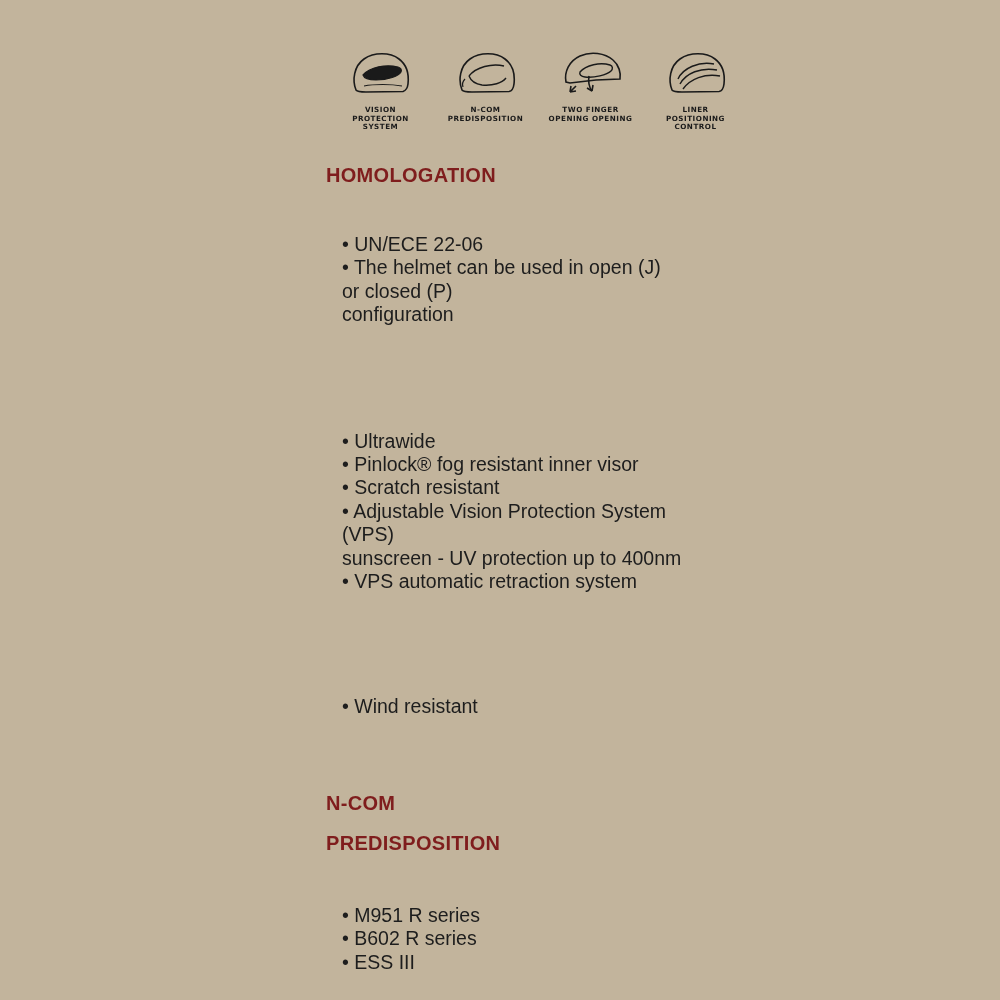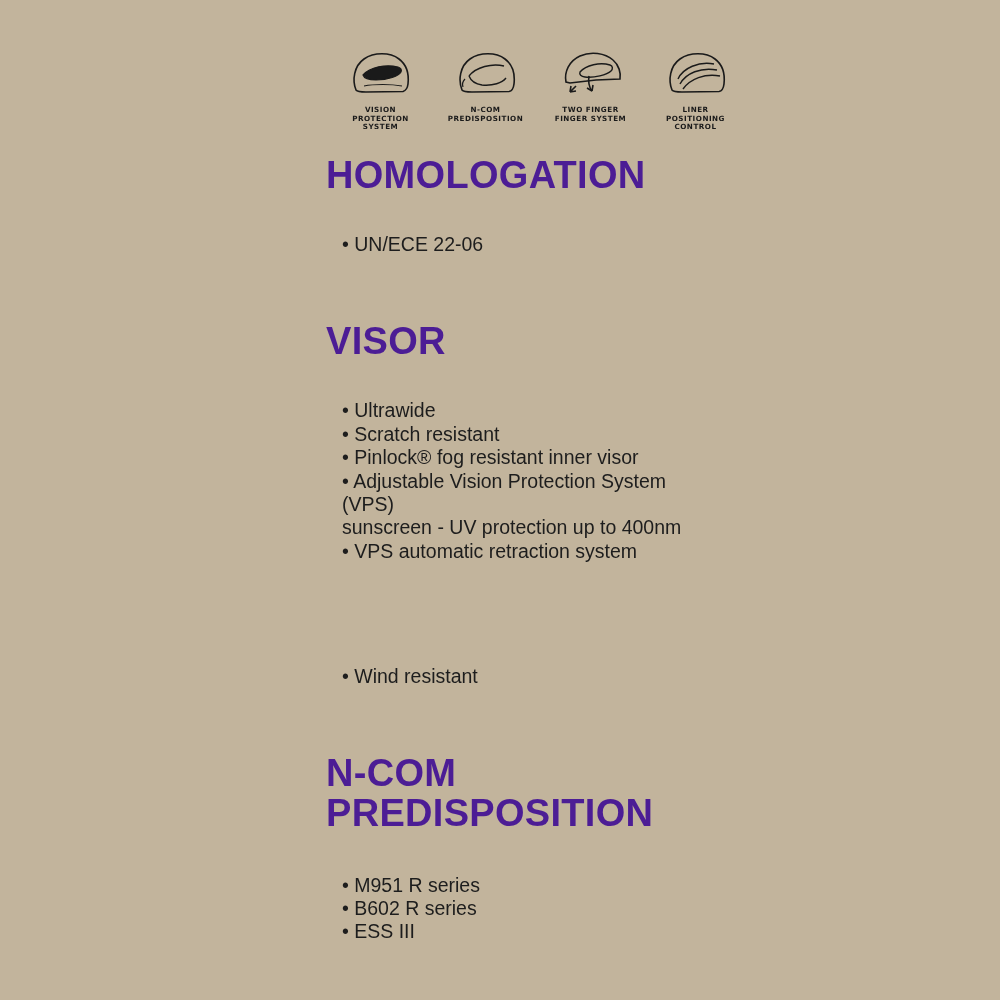--- a/index.html
+++ b/index.html
@@ -58,25 +58,25 @@
   
   .content {
     position: absolute;
     left: 326px;
     top: 155px;
     width: 640px;
   }
   h2.section-title {
     font-family: "Liberation Sans", sans-serif;
     font-weight: bold;
-    font-size: 38px;
+    font-size: 20px;
     letter-spacing: 0.3px;
     line-height: 40px;
     margin: 0;
-    color: #4c1d95;
+    color: #7f1d1d;
   }
   .section {
     margin-bottom: 0;
   }
   .bullets {
     margin: 16px;
     padding: 0;
     list-style: none;
   }
   .bullets li {
@@ -124,21 +124,21 @@
 
     <div class="icon-item">
       <svg class="icon-glyph" viewBox="0 0 70 58">
         <path d="M10 36 C8 26 13 15 24 10 C35 5 49 7 57 14 C63 19 65 27 64 33 L40 34 L14 37 Z" fill="none" stroke="#1a1a1a" stroke-width="1.6"></path>
         <path d="M24 26 C30 19 44 16 54 19 C57 20 57 23 55 25 C51 29 38 32 29 31 C25 30.5 23 28.5 24 26 Z" fill="none" stroke="#1a1a1a" stroke-width="1.4"></path>
         <path d="M33 30 C32 36 33 41 36 45" fill="none" stroke="#1a1a1a" stroke-width="1.6"></path>
         <path d="M36 45 L31 42 M36 45 L37 39" fill="none" stroke="#1a1a1a" stroke-width="1.6"></path>
         <path d="M20 40 L14 46 M14 46 L20 45 M14 46 L15 40" fill="none" stroke="#1a1a1a" stroke-width="1.6"></path>
       </svg>
       <div class="icon-caption">TWO FINGER
-FINGER SYSTEM</div>
+OPENING OPENING</div>
     </div>
 
     <div class="icon-item">
       <svg class="icon-glyph" viewBox="0 0 70 58">
         <path d="M11 44 C7 34 9 20 19 13 C29 6 45 6 54 13 C62 19 64 29 63 38 C62.5 42 61 45 58 45.5 L21 46 C16 46 12.5 46 11 44 Z" fill="none" stroke="#1a1a1a" stroke-width="1.6"></path>
         <path d="M17 33 C22 22 38 15 53 18" fill="none" stroke="#1a1a1a" stroke-width="1.4"></path>
         <path d="M19 38 C25 27 40 21 56 24" fill="none" stroke="#1a1a1a" stroke-width="1.4"></path>
         <path d="M22 43 C29 33 44 27 59 30" fill="none" stroke="#1a1a1a" stroke-width="1.4"></path>
       </svg>
       <div class="icon-caption">LINER
@@ -148,31 +148,33 @@
 
   </div>
 
   <div class="content">
 
     <div class="section">
       <h2 class="section-title">HOMOLOGATION</h2>
       <div class="sp-h1"></div>
       <ul class="bullets">
         <li>• UN/ECE 22-06</li>
+        <li>• The helmet can be used in open (J)
+or closed (P)
+configuration</li>
       </ul>
     </div>
     <div class="sp-after-1"></div>
 
     <div class="section">
-      <h2 class="section-title">VISOR</h2>
       <div class="sp-h1"></div>
       <ul class="bullets">
         <li>• Ultrawide</li>
+        <li>• Pinlock® fog resistant inner visor</li>
         <li>• Scratch resistant</li>
-        <li>• Pinlock® fog resistant inner visor</li>
         <li>• Adjustable Vision Protection System
 (VPS)
 sunscreen - UV protection up to 400nm</li>
         <li>• VPS automatic retraction system</li>
       </ul>
     </div>
     <div class="sp-after-2"></div>
 
     <div class="section">
       <div class="sp-h1"></div>

